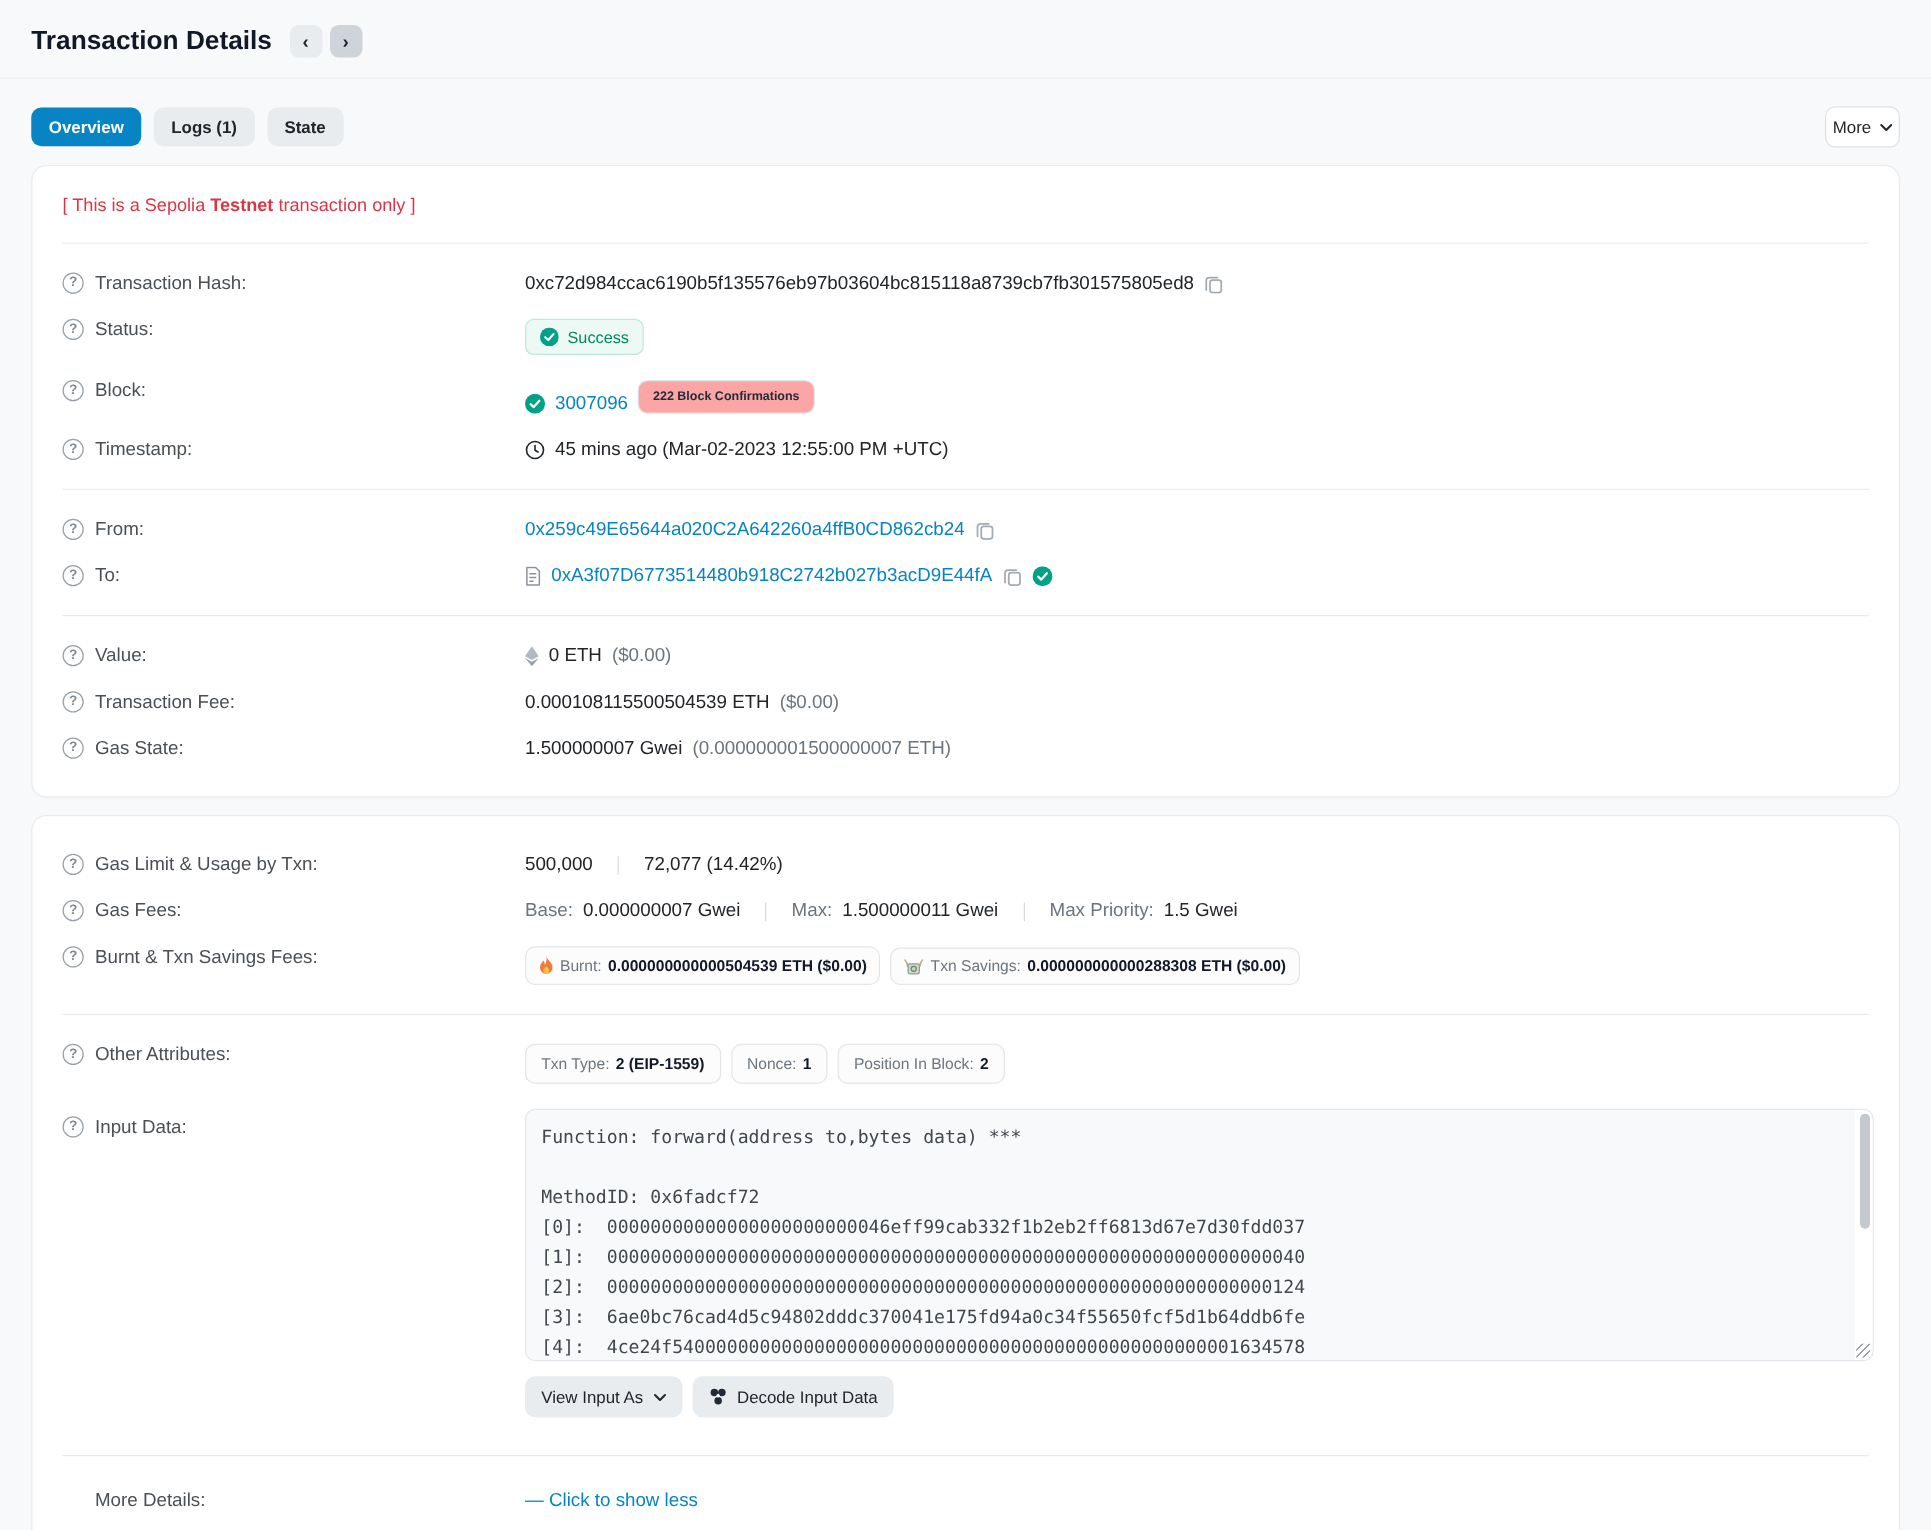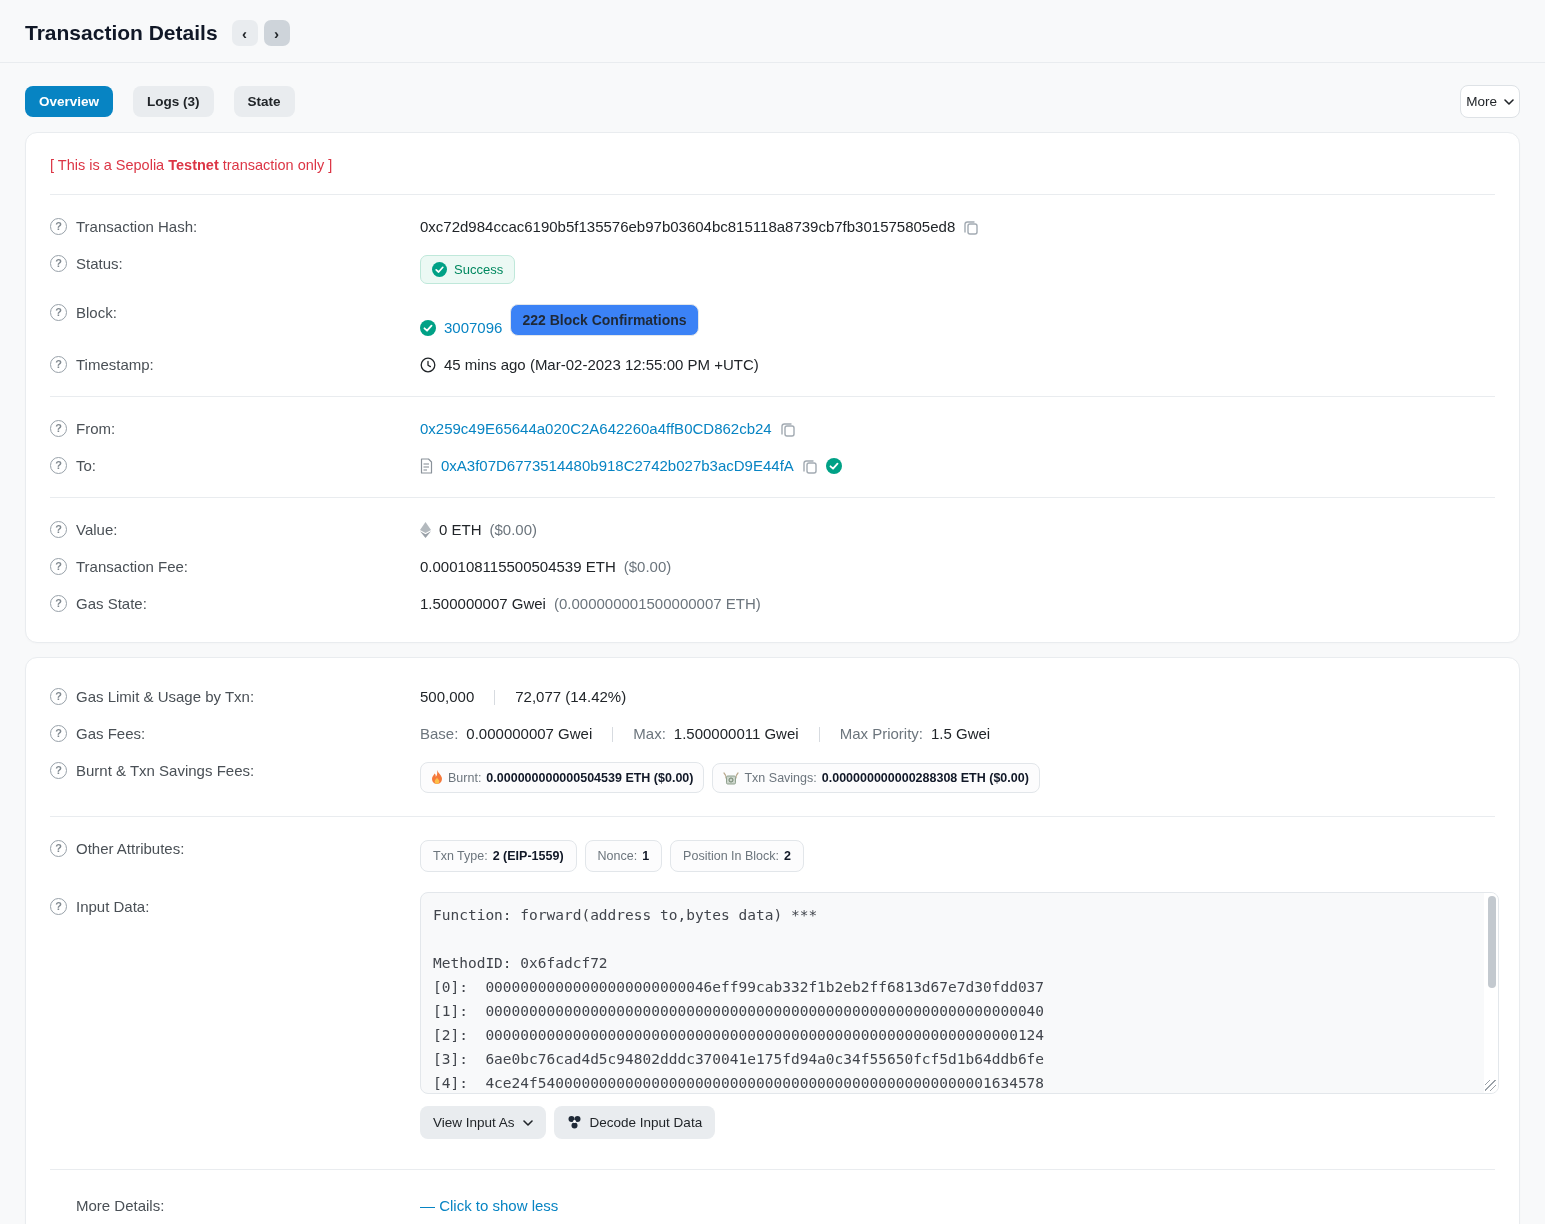--- a/index.html
+++ b/index.html
@@ -10,21 +10,21 @@
   .hdr { display:flex; align-items:center; gap:10px; margin-top:4px; }
   .hdr h1 { font-size:21px; font-weight:700; color:#111827; }
   .navbtns { display:flex; gap:6px; margin-left:4px; }
   .navbtn { width:26px; height:26px; border-radius:7px; border:none; display:flex; align-items:center; justify-content:center; cursor:pointer; font-size:15px; font-weight:700; color:#212529; }
   .navbtn.prev { background:#e9ecef; }
   .navbtn.next { background:#ced4da; }
   .hdr-divider { height:1px; background:#e9ecef; margin:16px -25px 0 -25px; }
 
   
   .tabrow { display:flex; align-items:center; margin-top:22px; }
-  .tabs { display:flex; gap:20px; }
+  .tabs { display:flex; gap:10px; }
   .tab { border:none; border-radius:8px; padding:8px 14px; font-size:13.5px; font-weight:600; cursor:pointer; background:#e9ecef; color:#212529; font-family:inherit; }
   .tab.active { background:#0784c3; color:#fff; }
   .more-btn { margin-left:auto; background:#fff; border:1px solid #dee2e6; border-radius:8px; padding:8px 5px; font-size:13.5px; font-weight:500; color:#212529; display:flex; align-items:center; gap:7px; cursor:pointer; font-family:inherit; }
 
   
   .card { background:#fff; border:1px solid #e9ecef; border-radius:12px; padding:20px 24px; margin-top:14px; box-shadow:0 1px 2px rgba(0,0,0,.02); }
   .divider { height:1px; background:#e9ecef; margin:13px 0; }
 
   .warning { color:#dc3545; font-size:14.5px; padding:4px 0 8px 0; }
   .warning b { font-weight:700;text-align:right; }
@@ -32,21 +32,21 @@
   .row { display:flex; align-items:flex-start; padding:10px 0; font-size:15px; }
   .row-label { width:370px; flex:0 0 370px; display:flex; align-items:center; gap:9px; color:#4a5056; }
   .row-value { display:flex; align-items:flex-end; gap:8px; flex-wrap:wrap; color:#212529; }
   .qicon { width:17px; height:17px; flex:0 0 17px; border:1.4px solid #98a1a9; border-radius:50%; color:#808990; font-size:11px; line-height:1; display:inline-flex; align-items:center; justify-content:center; font-weight:600; }
   .muted { color:#6c757d; }
   .link { color:#0784c3; text-decoration:none; cursor:pointer; }
 
   .icon-btn { background:none; border:none; cursor:pointer; display:inline-flex; padding:0; }
 
   .badge-success { display:inline-flex; align-items:center; gap:7px; background:#ecf9f4; border:1px solid #bfe8da; color:#00885f; padding:6px 11px; border-radius:7px; font-size:13px; font-weight:500; }
-  .badge-outline { background:#3b82f6; border:1px solid #e2e6ea; border-radius:8px; padding:7px 11px; font-size:14px; font-weight:700; color:#1f2937; }
+  .badge-outline { background:#fca5a5; border:1px solid #e2e6ea; border-radius:8px; padding:7px 11px; font-size:10px; font-weight:700; color:#1f2937; }
   .fee-badge { display:inline-flex; align-items:center; gap:5px; background:#fcfcfd; border:1px solid #e2e6ea; border-radius:8px; padding:7px 10px; font-size:12.5px; }
   .fee-badge .lbl { color:#6c757d; }
   .fee-badge .val { font-weight:700; color:#111827; }
   .attr-badge { display:inline-flex; align-items:center; gap:5px; background:#fcfcfd; border:1px solid #e2e6ea; border-radius:8px; padding:8px 12px; font-size:12.5px; }
   .attr-badge .lbl { color:#6c757d; }
   .attr-badge .val { font-weight:700; color:#111827; }
 
   .vsep { border-left:1px solid #d7dbe0; height:15px; margin:0 12px; display:inline-block; }
 
   
@@ -75,21 +75,21 @@
       <button class="navbtn next">
           <span>›</span>
         </button>
     </div>
   </div>
   <div class="hdr-divider"></div>
 
   <div class="tabrow">
     <div class="tabs">
       <button class="tab active">Overview</button>
-      <button class="tab">Logs (3)</button>
+      <button class="tab">Logs (1)</button>
       <button class="tab">State</button>
     </div>
     <button class="more-btn">
       <span>More</span>
       <svg width="10" height="6" viewBox="0 0 10 6">
           <polyline points="1,1 5,5 9,1" fill="none" stroke="#212529" stroke-width="1.6" stroke-linecap="round" stroke-linejoin="round"></polyline>
         </svg>
     </button>
   </div>
 

